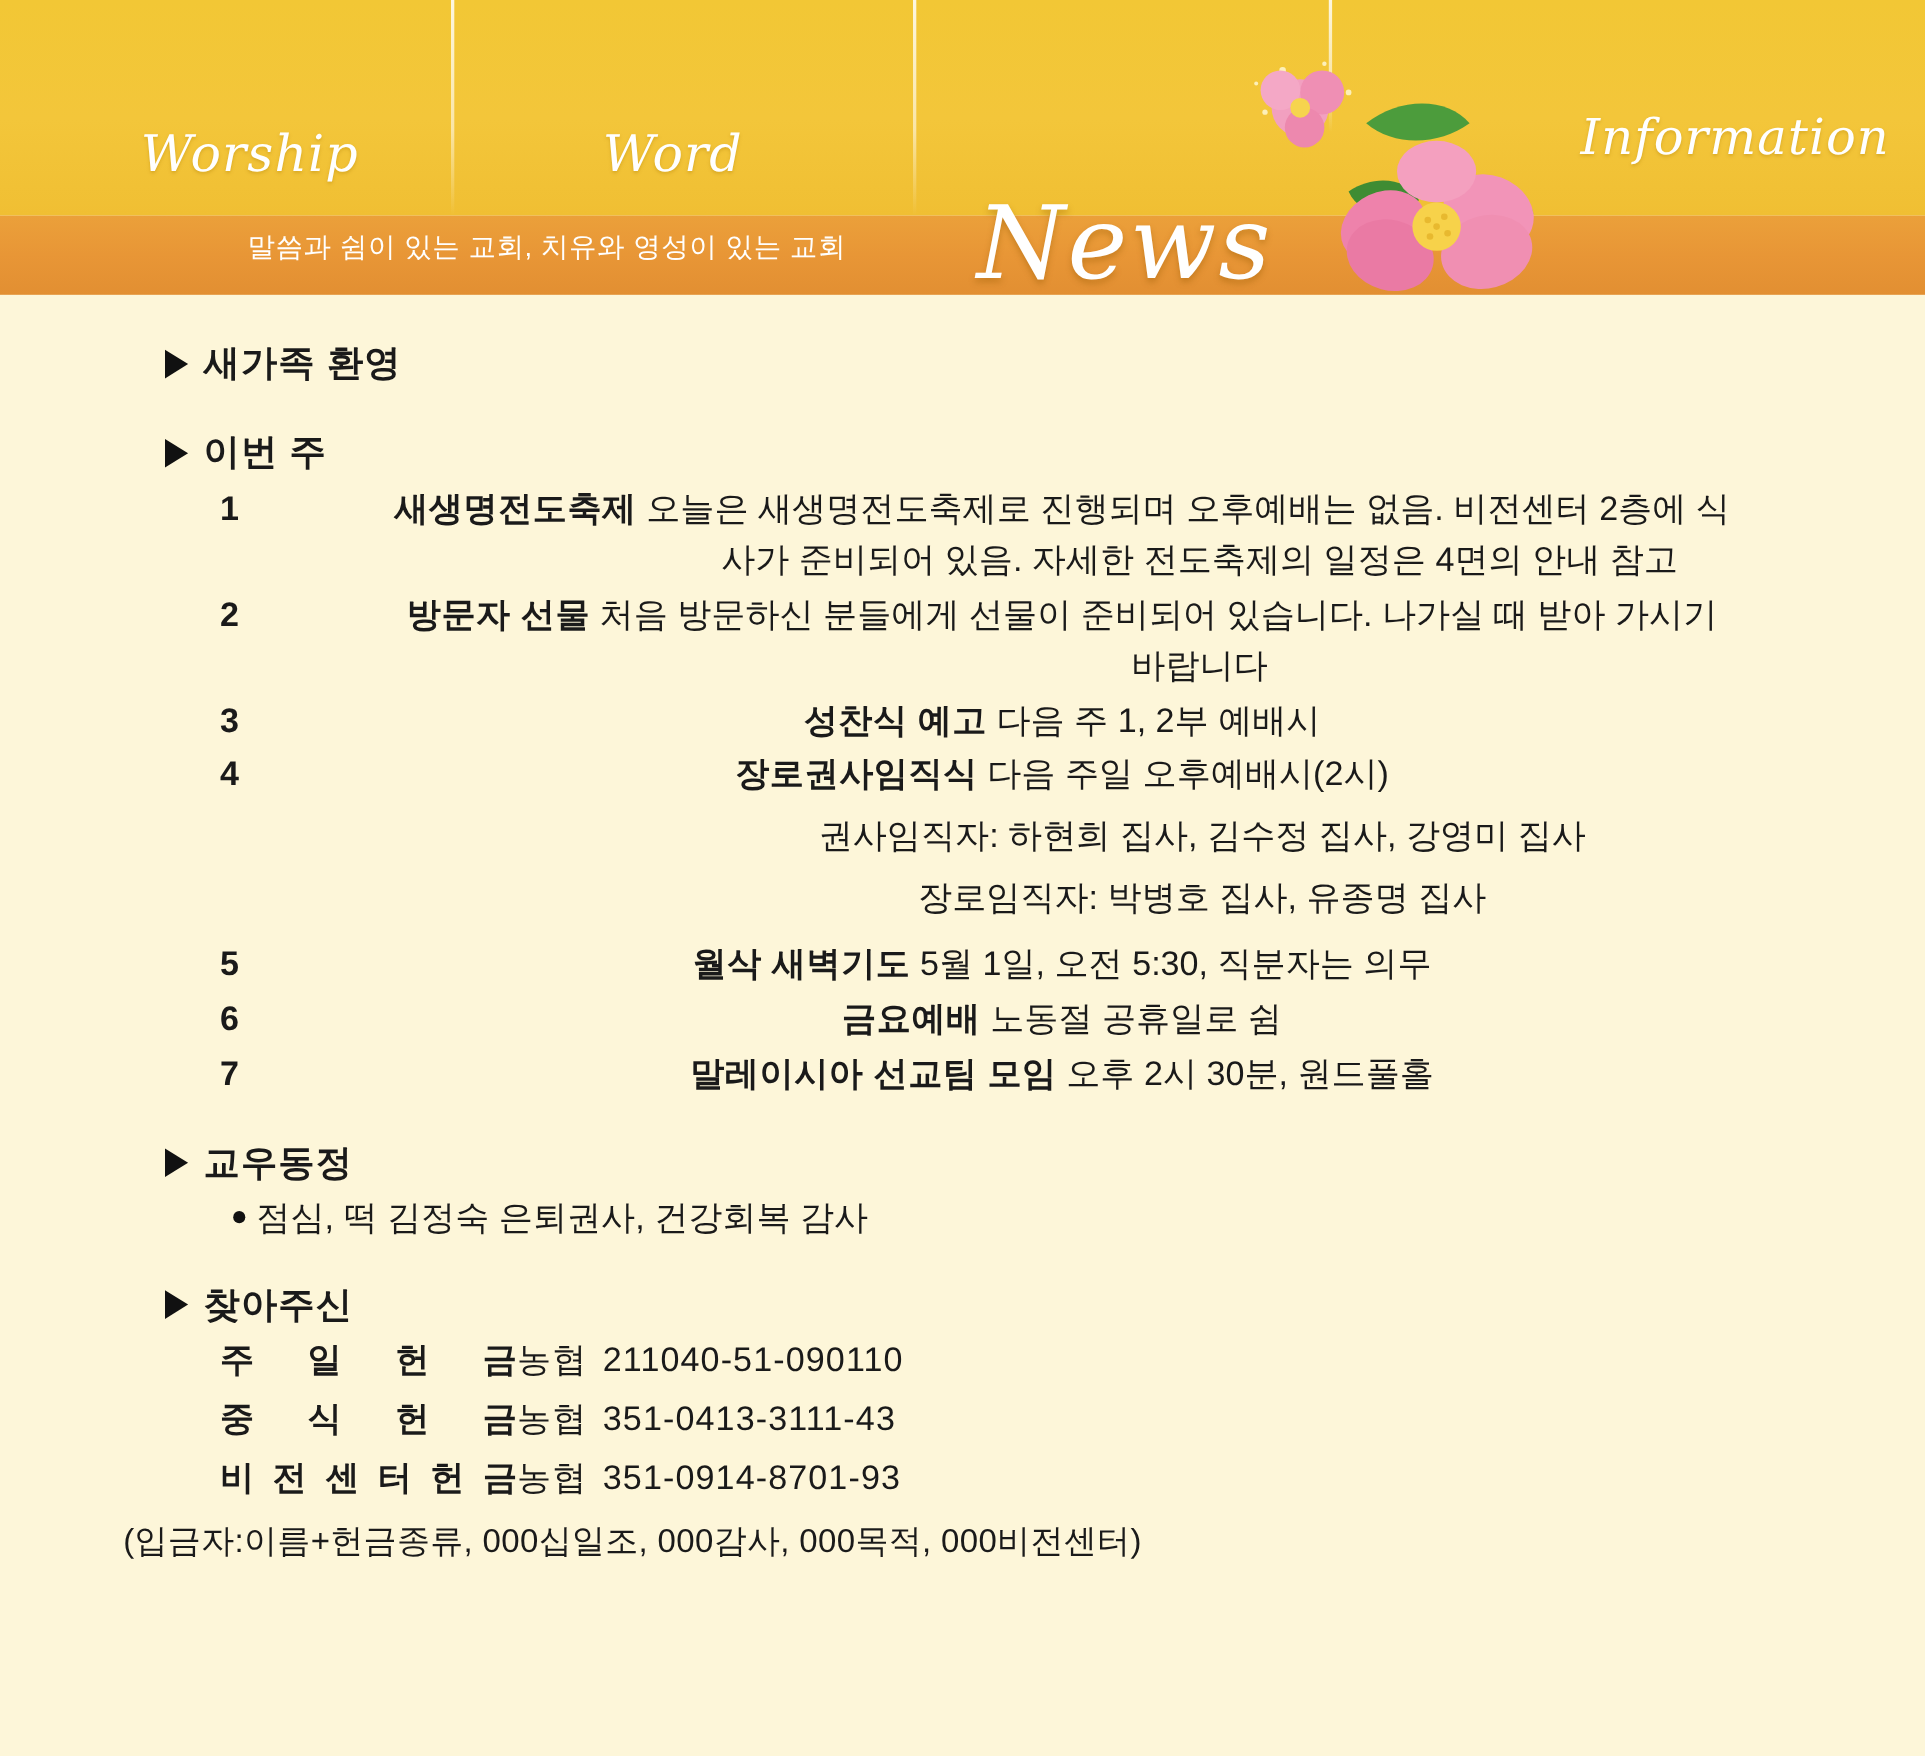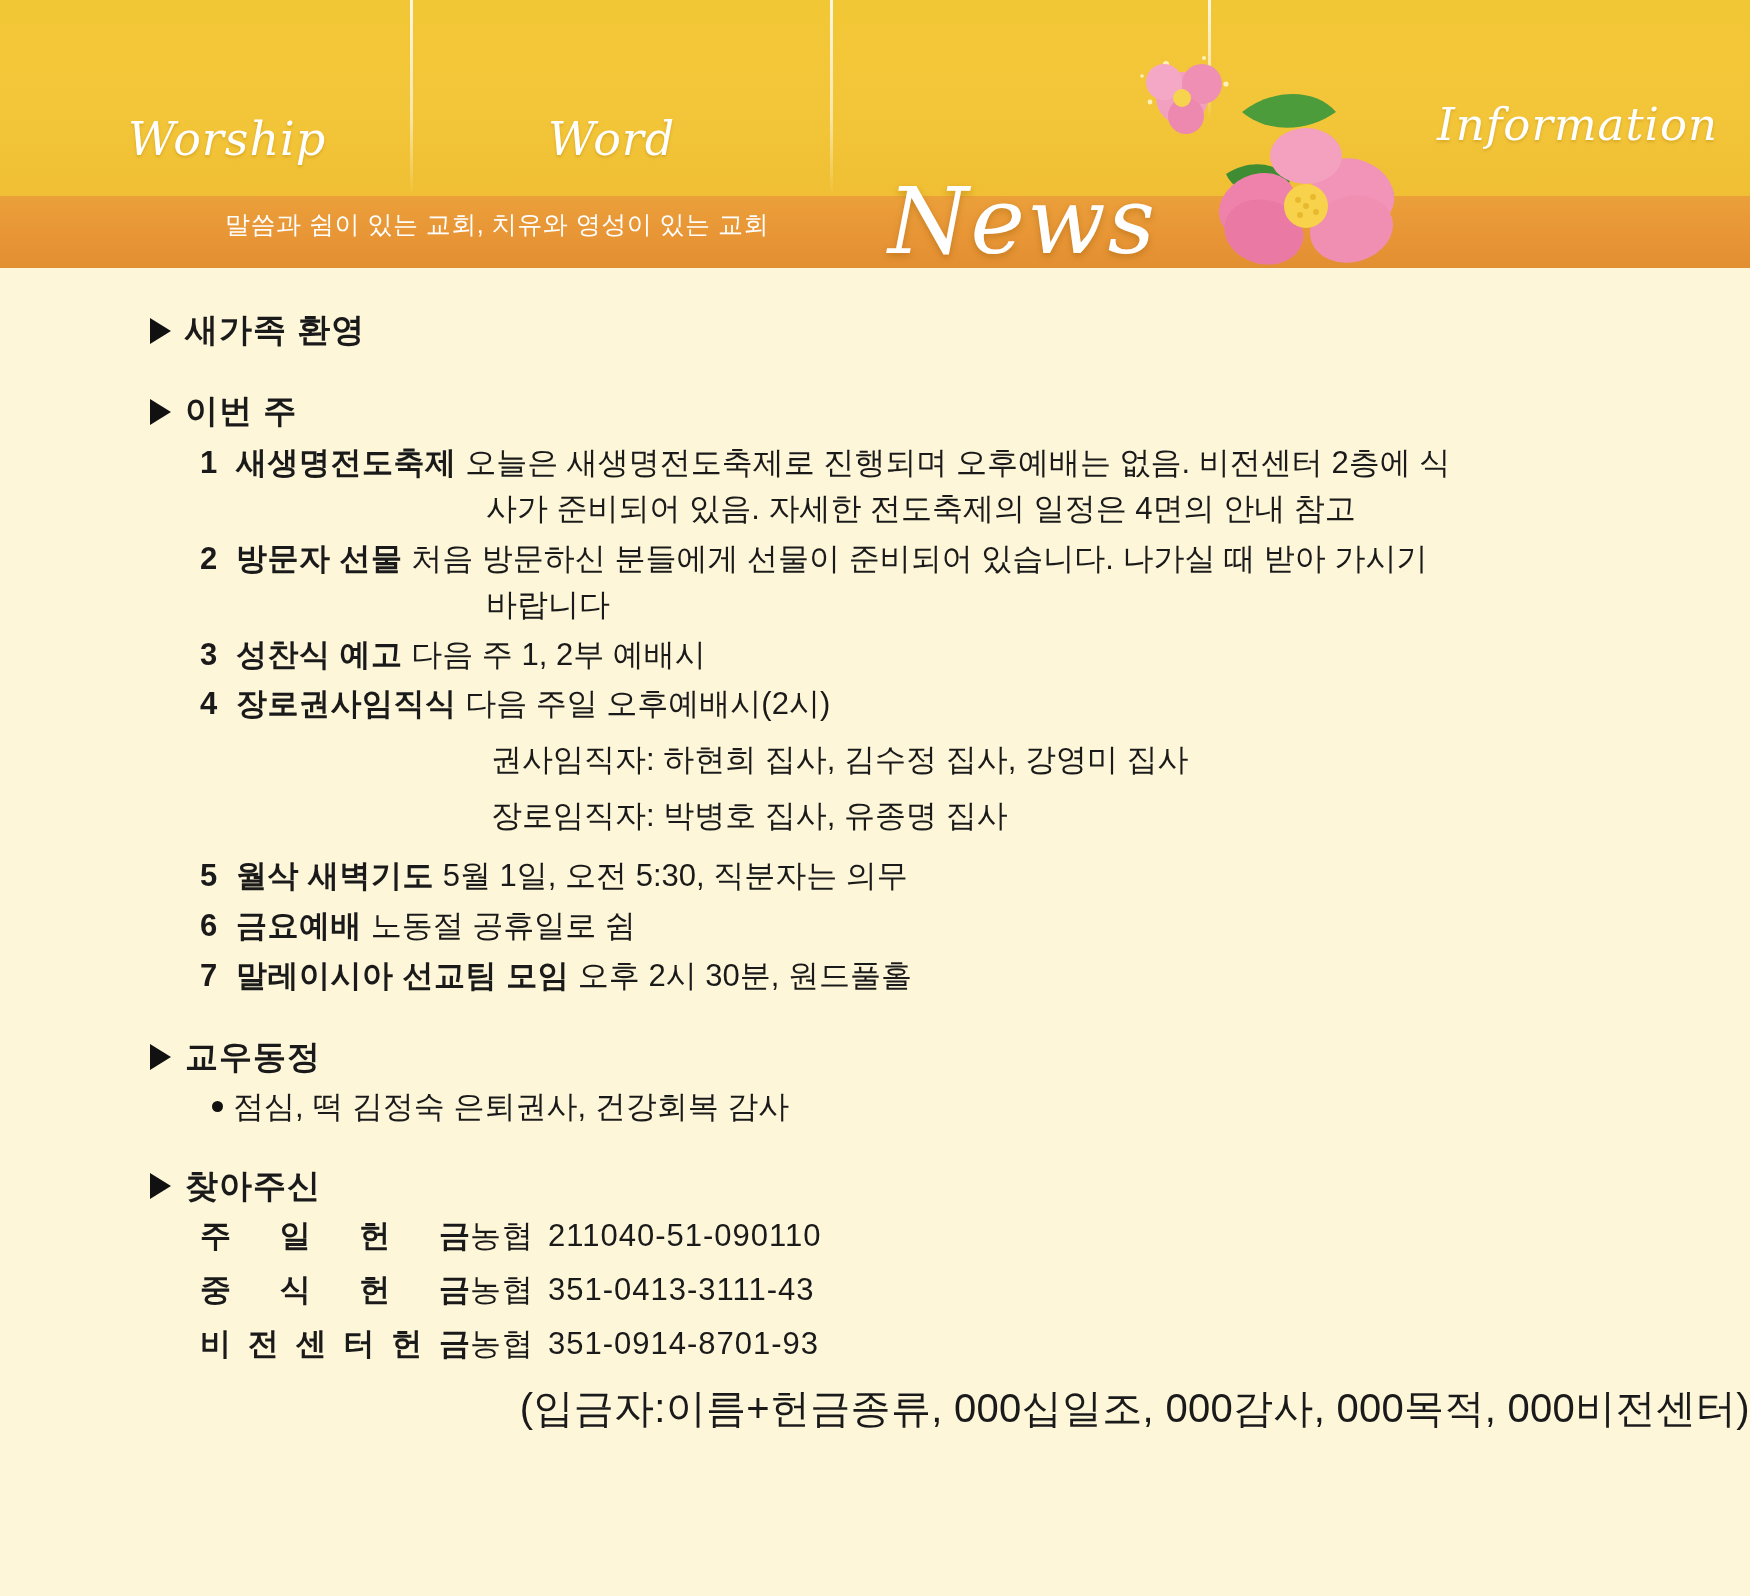--- a/index.html
+++ b/index.html
@@ -146,21 +146,21 @@
     padding-right: 55px;
     font-size: 31px;
     line-height: 1.48;
     margin-bottom: 4px;
   }
   .num-item .idx {
     font-weight: bold;
     width: 36px;
     flex: 0 0 36px;
   }
-  .num-item .body { flex: 1; }
+  .num-item .body { flex: 1; text-align: center; }
   .num-item .lead {
     font-weight: bold;
     letter-spacing: .5px;
   }
   .num-item .rest { font-weight: normal; }
   .indent-line {
     display: block;
     padding-left: 250px;
   }
   .indent-line2 {
@@ -198,24 +198,23 @@
     letter-spacing: 0;
     display: flex;
     justify-content: space-between;
   }
   .acct-label span { display: inline-block; }
   .acct-val {
     letter-spacing: 1px;
   }
   .acct-note {
     padding-left: 112px;
-    font-size: 40px;
+    font-size: 30px;
     margin-top: 16px;
     letter-spacing: .3px;
-    text-align: right;
   }
   .gap-md { height: 26px; }
 </style>
 </head>
 <body>
 
 <div class="header">
   <div class="header-inner">
     <div class="hdr-divider" id="div1"></div>
     <div class="hdr-divider" id="div2"></div>

